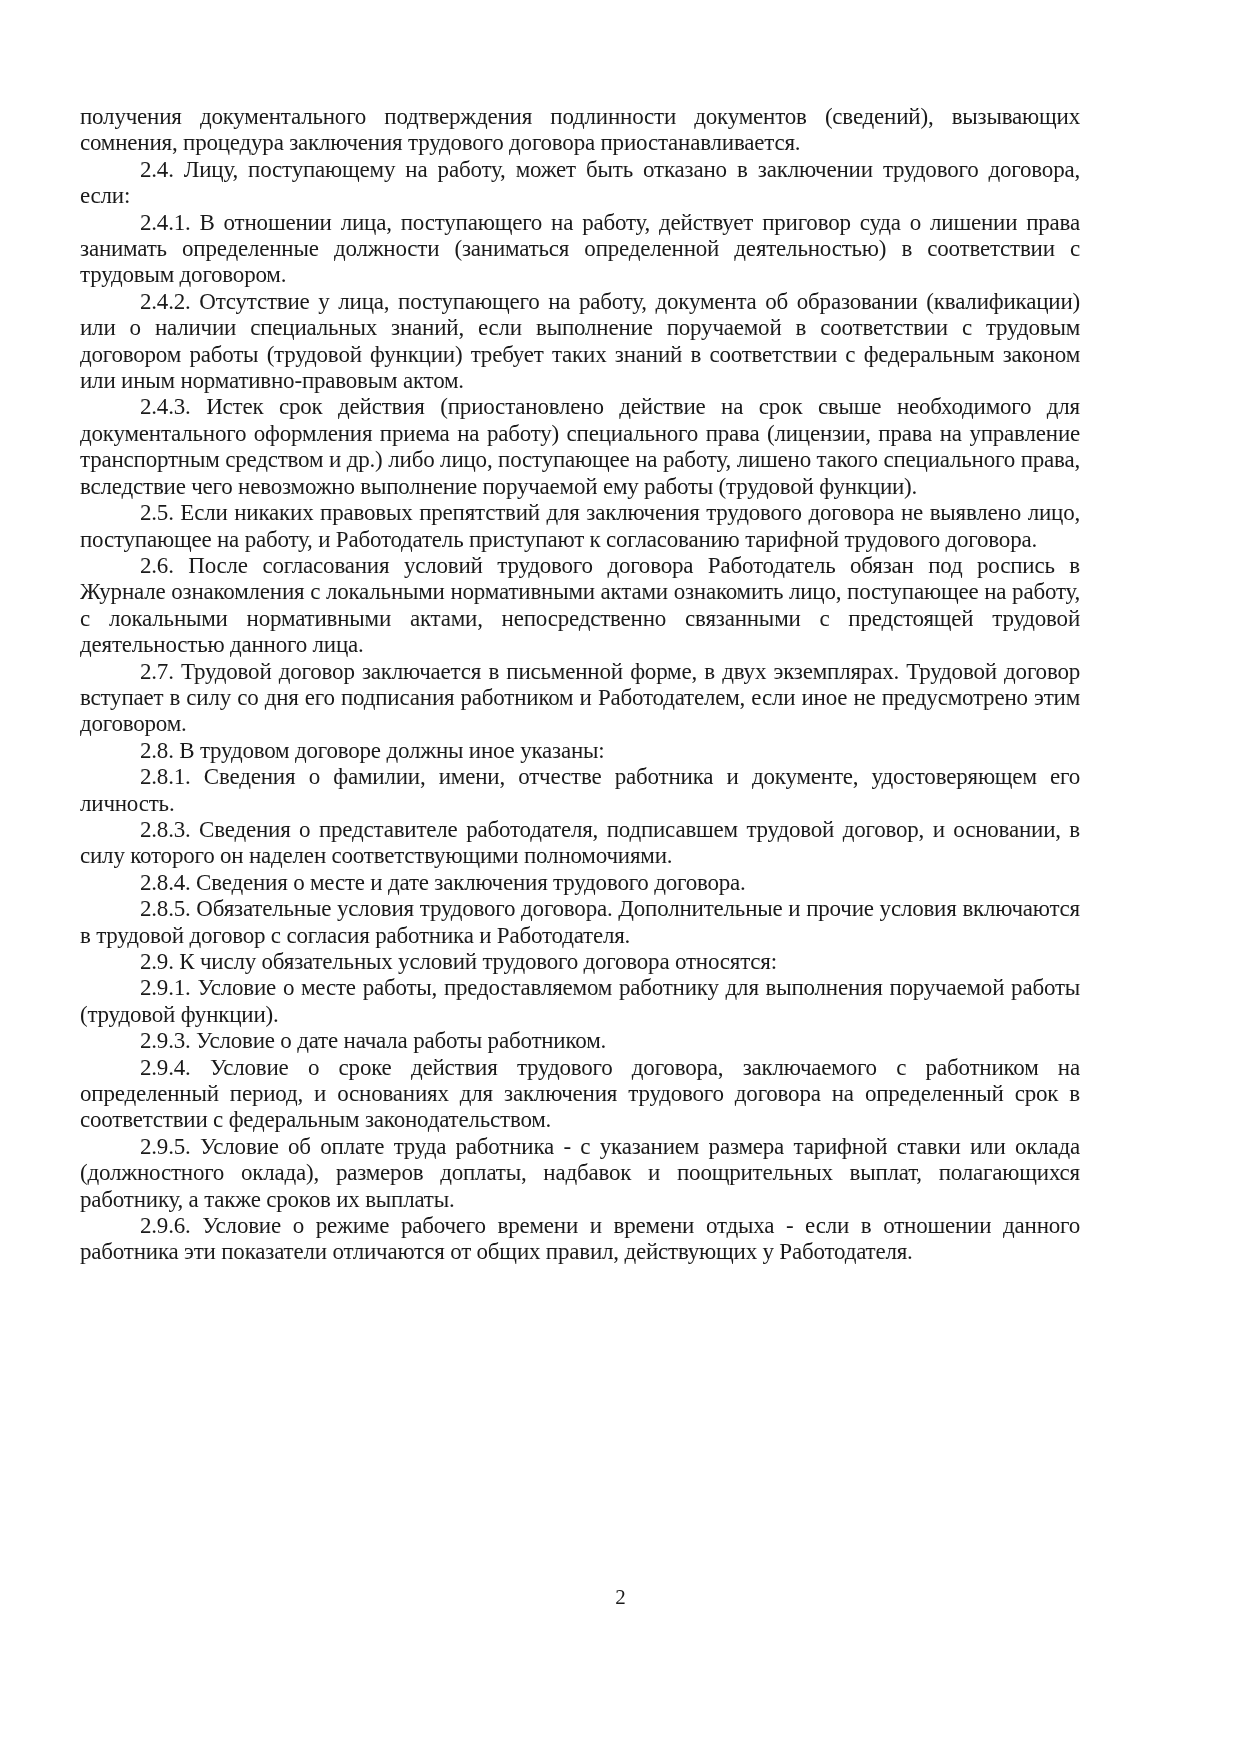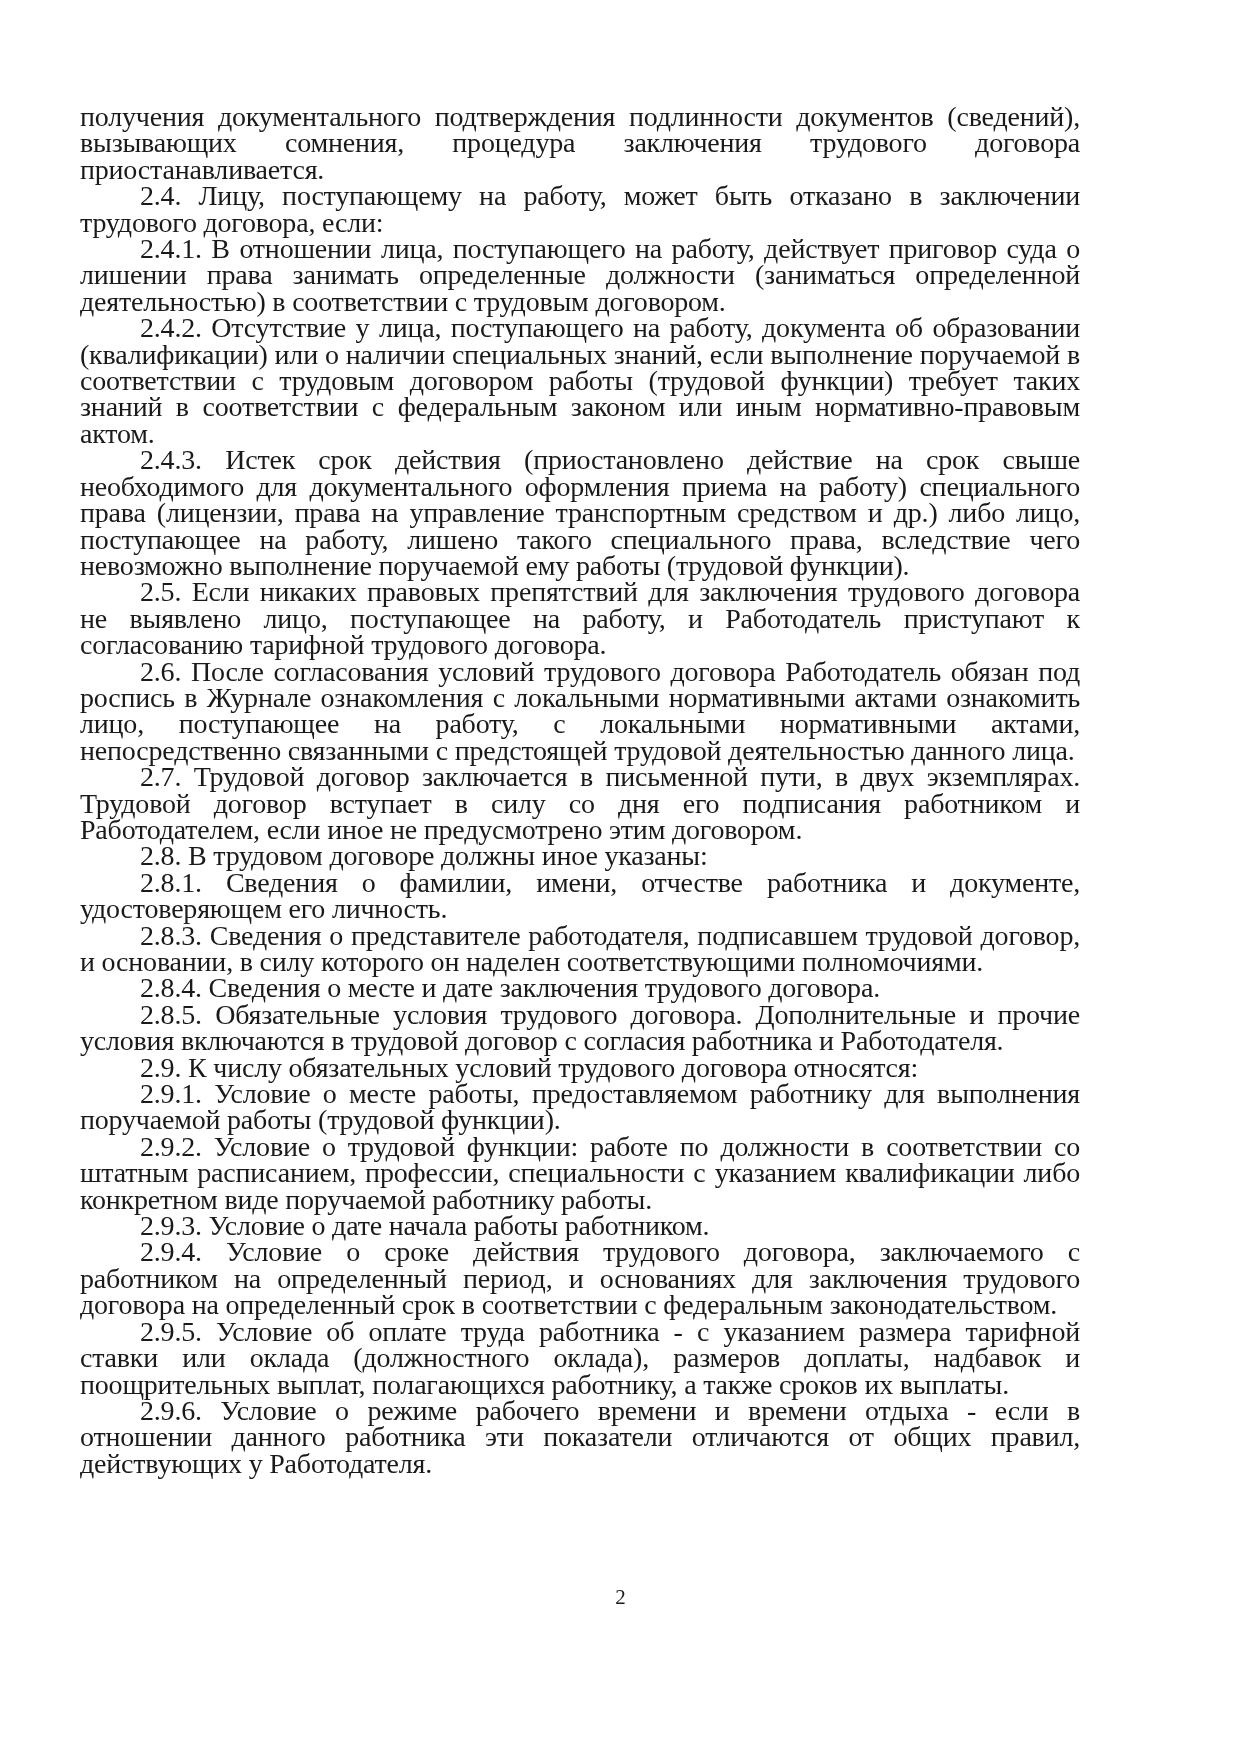--- a/index.html
+++ b/index.html
@@ -1,19 +1,19 @@
 <!DOCTYPE html>
 <html><head>
 <meta charset="utf-8">
 <style>
   html, body { margin: 0; padding: 0; background: #ffffff; }
   body { width: 1241px; height: 1755px; position: relative; overflow: hidden; }
   .page {
     position: absolute; left: 80px; top: 104px; width: 1000px;
-    font-family: "Liberation Serif", serif; font-size: 28px; line-height: 26.4px;
+    font-family: "Liberation Serif", serif; font-size: 23px; line-height: 26.4px;
     color: #1a1a1a; text-align: justify; letter-spacing: -0.2px;
   }
   .p { margin: 0; text-indent: 0; }
   .p.ind { text-indent: 60px; }
   .num { font-weight: normal; }
   .pnum {
     position: absolute; top: 1585px; left: 0; width: 1241px; text-align: center;
     font-family: "Liberation Serif", serif; font-size: 21px; color: #1a1a1a;
   }
 </style>
@@ -21,28 +21,27 @@
 <body>
 
 <div class="page">
   <p class="p"><span>получения документального подтверждения подлинности документов (сведений), вызывающих сомнения, процедура заключения трудового договора приостанавливается.</span></p>
   <p class="p ind"><span class="num">2.4.</span><span> Лицу, поступающему на работу, может быть отказано в заключении трудового договора, если:</span></p>
   <p class="p ind"><span class="num">2.4.1.</span><span> В отношении лица, поступающего на работу, действует приговор суда о лишении права занимать определенные должности (заниматься определенной деятельностью) в соответствии с трудовым договором.</span></p>
   <p class="p ind"><span class="num">2.4.2.</span><span> Отсутствие у лица, поступающего на работу, документа об образовании (квалификации) или о наличии специальных знаний, если выполнение поручаемой в соответствии с трудовым договором работы (трудовой функции) требует таких знаний в соответствии с федеральным законом или иным нормативно-правовым актом.</span></p>
   <p class="p ind"><span class="num">2.4.3.</span><span> Истек срок действия (приостановлено действие на срок свыше необходимого для документального оформления приема на работу) специального права (лицензии, права на управление транспортным средством и др.) либо лицо, поступающее на работу, лишено такого специального права, вследствие чего невозможно выполнение поручаемой ему работы (трудовой функции).</span></p>
   <p class="p ind"><span class="num">2.5.</span><span> Если никаких правовых препятствий для заключения трудового договора не выявлено лицо, поступающее на работу, и Работодатель приступают к согласованию тарифной трудового договора.</span></p>
   <p class="p ind"><span class="num">2.6.</span><span> После согласования условий трудового договора Работодатель обязан под роспись в Журнале ознакомления с локальными нормативными актами ознакомить лицо, поступающее на работу, с локальными нормативными актами, непосредственно связанными с предстоящей трудовой деятельностью данного лица.</span></p>
-  <p class="p ind"><span class="num">2.7.</span><span> Трудовой договор заключается в письменной пути, в двух экземплярах. Трудовой договор вступает в силу со дня его подписания работником и Работодателем, если иное не предусмотрено этим договором.</span></p>
+  <p class="p ind"><span class="num">2.7.</span><span> Трудовой договор заключается в письменной форме, в двух экземплярах. Трудовой договор вступает в силу со дня его подписания работником и Работодателем, если иное не предусмотрено этим договором.</span></p>
   <p class="p ind"><span class="num">2.8.</span><span> В трудовом договоре должны иное указаны:</span></p>
   <p class="p ind"><span class="num">2.8.1.</span><span> Сведения о фамилии, имени, отчестве работника и документе, удостоверяющем его личность.</span></p>
   <p class="p ind"><span class="num">2.8.3.</span><span> Сведения о представителе работодателя, подписавшем трудовой договор, и основании, в силу которого он наделен соответствующими полномочиями.</span></p>
   <p class="p ind"><span class="num">2.8.4.</span><span> Сведения о месте и дате заключения трудового договора.</span></p>
   <p class="p ind"><span class="num">2.8.5.</span><span> Обязательные условия трудового договора. Дополнительные и прочие условия включаются в трудовой договор с согласия работника и Работодателя.</span></p>
   <p class="p ind"><span class="num">2.9.</span><span> К числу обязательных условий трудового договора относятся:</span></p>
   <p class="p ind"><span class="num">2.9.1.</span><span> Условие о месте работы, предоставляемом работнику для выполнения поручаемой работы (трудовой функции).</span></p>
-  <p class="p ind"><span class="num">2.9.2.</span><span> Условие о трудовой функции: работе по должности в соответствии со штатным расписанием, профессии, специальности с указанием квалификации либо конкретном виде поручаемой работнику работы.</span></p>
   <p class="p ind"><span class="num">2.9.3.</span><span> Условие о дате начала работы работником.</span></p>
   <p class="p ind"><span class="num">2.9.4.</span><span> Условие о сроке действия трудового договора, заключаемого с работником на определенный период, и основаниях для заключения трудового договора на определенный срок в соответствии с федеральным законодательством.</span></p>
   <p class="p ind"><span class="num">2.9.5.</span><span> Условие об оплате труда работника - с указанием размера тарифной ставки или оклада (должностного оклада), размеров доплаты, надбавок и поощрительных выплат, полагающихся работнику, а также сроков их выплаты.</span></p>
   <p class="p ind"><span class="num">2.9.6.</span><span> Условие о режиме рабочего времени и времени отдыха - если в отношении данного работника эти показатели отличаются от общих правил, действующих у Работодателя.</span></p>
 </div>
 
 <div class="pnum">2</div>
 
 </body></html>

